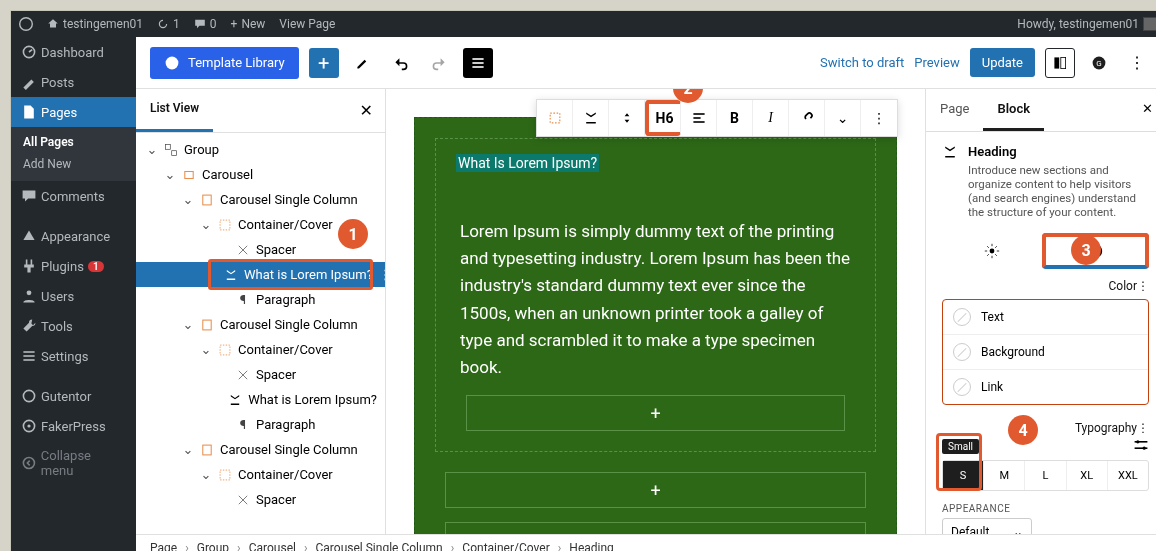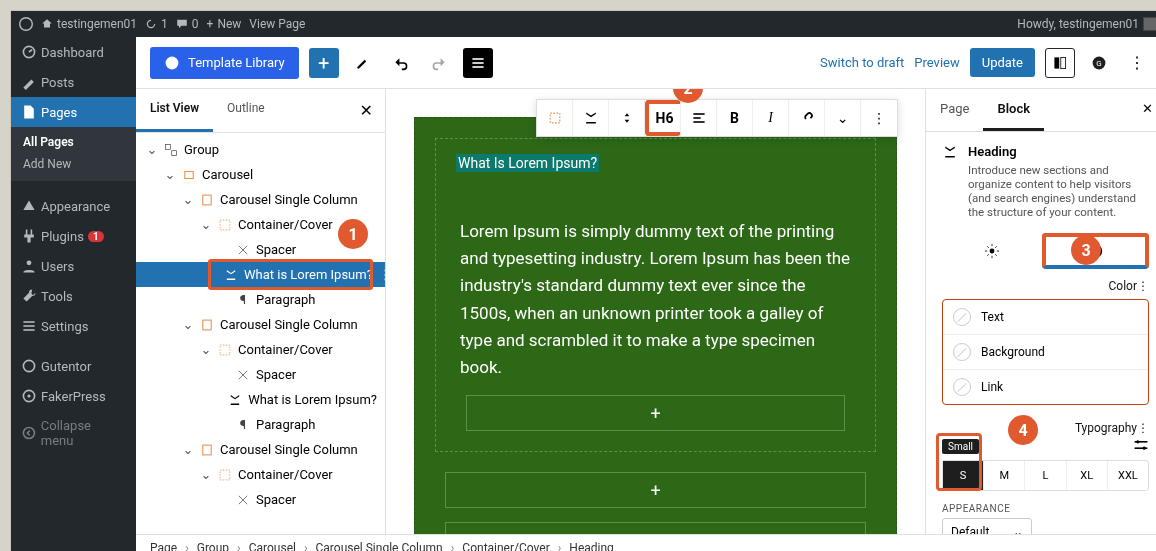--- a/index.html
+++ b/index.html
@@ -1,20 +1,20 @@
 <!DOCTYPE html>
 <html><head>
 <meta charset="utf-8">
 <style>
   * { box-sizing: border-box; margin: 0; padding: 0; font-family: -apple-system, BlinkMacSystemFont, "Segoe UI", Roboto, sans-serif; }
   body { background: #d6d4c9; padding: 10px; }
   .frame { width: 1156px; height: 551px; background:#fff; position: relative; overflow: hidden; border:1px solid #c7c5b8;}
   
   .adminbar { height: 26px; background:#23282d; color:#b4b9be; display:flex; align-items:center; font-size:12px; padding:0 8px; justify-content:space-between;}
-  .adminbar .left, .adminbar .right { display:flex; gap:8px; align-items:center;}
+  .adminbar .left, .adminbar .right { display:flex; gap:14px; align-items:center;}
   .adminbar .item { display:flex; gap:4px; align-items:center; cursor:pointer;}
   .adminbar svg { fill:#b4b9be; }
   
   .mainrow { display:flex; height: calc(100% - 26px); }
   
   .wpside { width:125px; background:#23282d; color:#b4b9be; font-size:13px; display:flex; flex-direction:column;}
   .wpside .mi { display:flex; gap:4px; align-items:center; padding:7px 10px; cursor:pointer; }
   .wpside .mi.active { background:#2271b1; color:#fff;}
   .wpside .mi.active + .sub { background:#31363c; }
   .wpside .sub { padding:4px 0 6px 0; font-size:12px;}
@@ -166,20 +166,26 @@
       <div class="mi active">
           <svg viewBox="0 0 20 20">
             <path d="M4 2h8l4 4v12H4z" fill="#fff"></path>
           </svg>
           <span>Pages</span>
         </div>
       <div class="sub">
         <div class="smi on">All Pages</div>
         <div class="smi">Add New</div>
       </div>
+      <div class="mi">
+          <svg viewBox="0 0 20 20">
+            <path d="M2 3h16v10H9l-4 4v-4H2z"></path>
+          </svg>
+          <span>Comments</span>
+        </div>
       <div style="height:10px"></div>
       <div class="mi">
           <svg viewBox="0 0 20 20">
             <path d="M3 15l7-12 7 12z"></path>
           </svg>
           <span>Appearance</span>
         </div>
       <div class="mi">
           <svg viewBox="0 0 20 20">
             <path d="M6 2v6H4v4h4v6h4v-6h4V8h-2V2h-2v6H8V2z"></path>
@@ -279,21 +285,20 @@
             </svg>
           </span>
         <span class="ic">⋮</span>
       </div>
 
       <div class="edbody">
 
         <div class="listpanel">
           <div class="tabs">
             <div class="t on">List View</div>
-            <div class="t">Outline</div>
             <div class="close">✕</div>
           </div>
           <div class="tree">
             <div class="row depth0">
                 <span class="chev">⌄</span>
                 <span class="bi grey-icon">
                   <svg class="ico" viewBox="0 0 20 20">
                     <rect x="2" y="2" width="7" height="7" fill="none" stroke="currentColor"></rect>
                     <rect x="11" y="11" width="7" height="7" fill="none" stroke="currentColor"></rect>
                   </svg>

